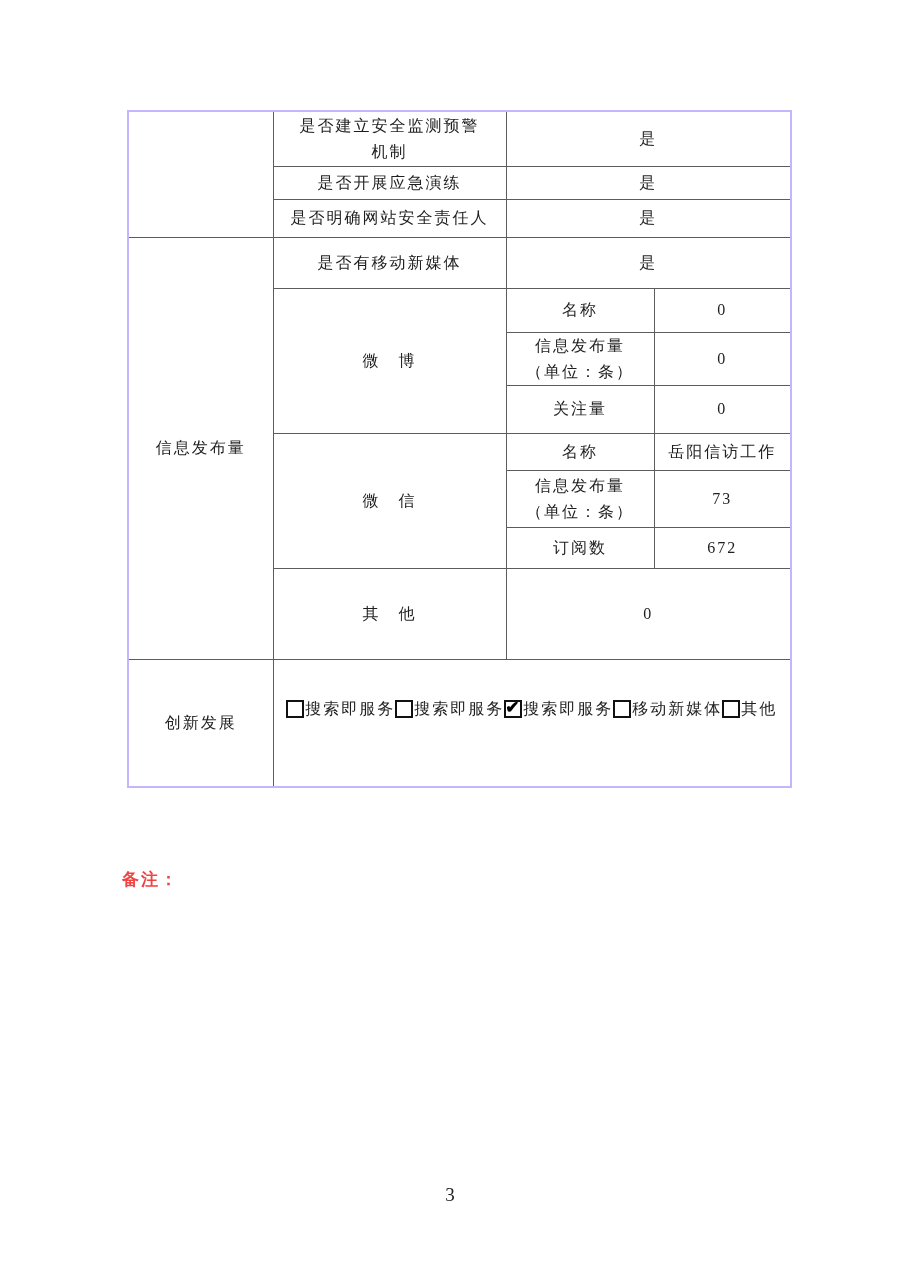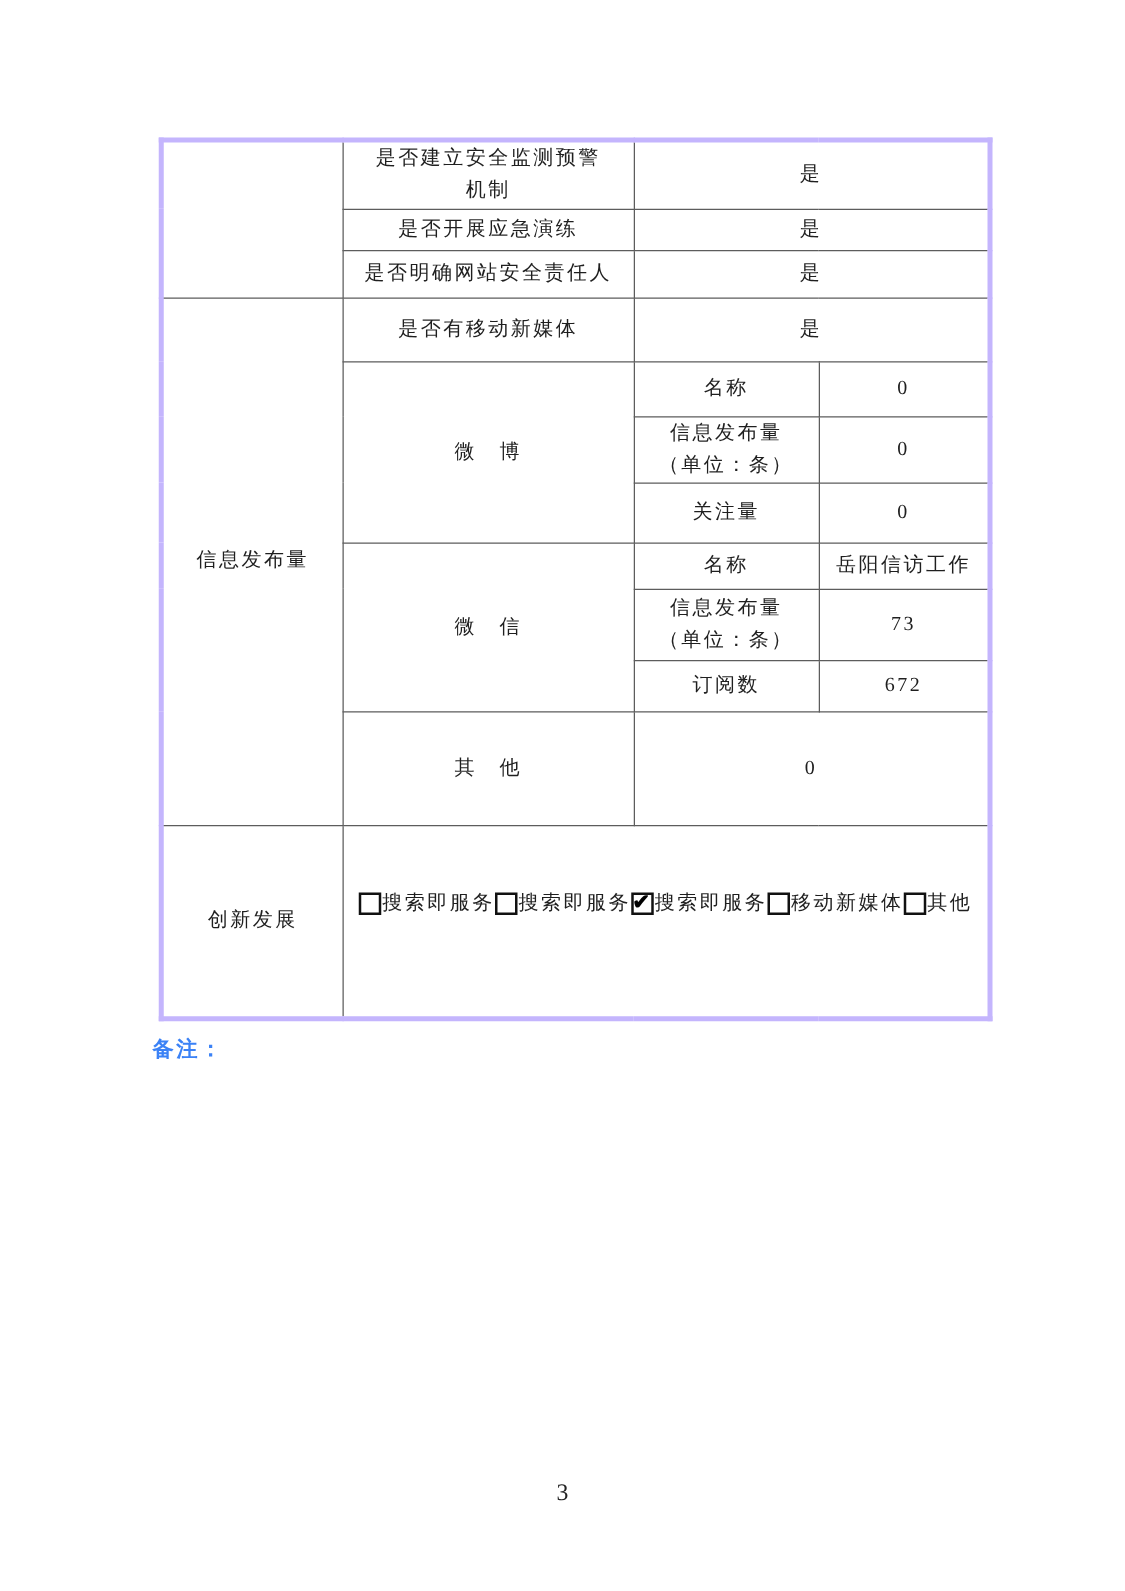--- a/index.html
+++ b/index.html
@@ -19,21 +19,21 @@
     inset: 0;
     background: #ffffff;
   }
   table.report-table {
     position: absolute;
     left: 127px;
     top: 110px;
     width: 663px;
     border-collapse: collapse;
     table-layout: fixed;
-    border: 4px solid #c4b5fd;
+    border: 2px solid #c4b5fd;
   }
   table.report-table td {
     border: 1px solid #5c5c5c;
     text-align: center;
     vertical-align: middle;
     padding: 0;
     font-size: 16px;
     letter-spacing: 2px;
     line-height: 26px;
   }
@@ -75,25 +75,25 @@
     font-weight: bold;
     color: #000;
     letter-spacing: 0;
   }
   .cb-label {
     letter-spacing: 2px;
   }
   .notes {
     position: absolute;
     left: 122px;
-    top: 828px;
+    top: 868px;
     font-size: 17px;
     font-weight: bold;
     letter-spacing: 2px;
-    color: #3b82f6;
+    color: #ef4444;
   }
   .page-number {
     position: absolute;
     left: 0;
     top: 1184px;
     width: 900px;
     text-align: center;
     font-size: 19px;
     color: #222;
   }
@@ -158,21 +158,21 @@
       </tr>
       <tr style="height:41px">
         <td class="label-cell">订阅数</td>
         <td class="value-cell num">672</td>
       </tr>
       <tr style="height:91px">
         <td class="label-cell">其　他</td>
         <td colspan="2" class="value-cell num">0</td>
       </tr>
 
-      <tr style="height:155px">
+      <tr style="height:128px">
         <td class="section-cell">创新发展</td>
         <td colspan="3">
           <div class="cb-line">
             <span class="cb-item">
                 <span class="cb-box"></span>
                 <span class="cb-label">搜索即服务</span>
               </span><span class="cb-item">
                 <span class="cb-box"></span>
                 <span class="cb-label">搜索即服务</span>
               </span><span class="cb-item">

